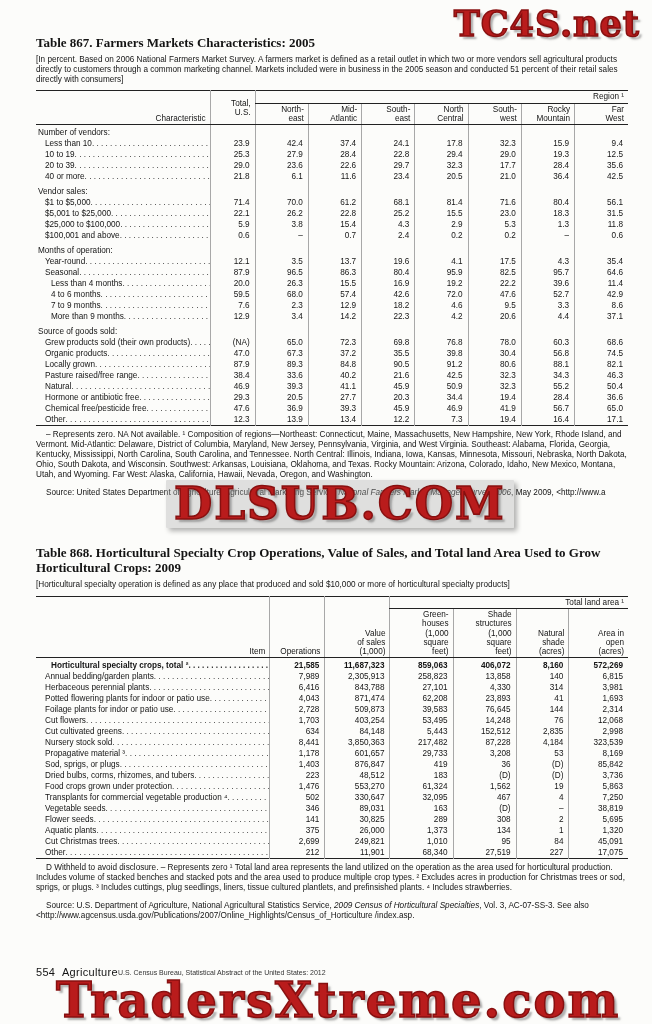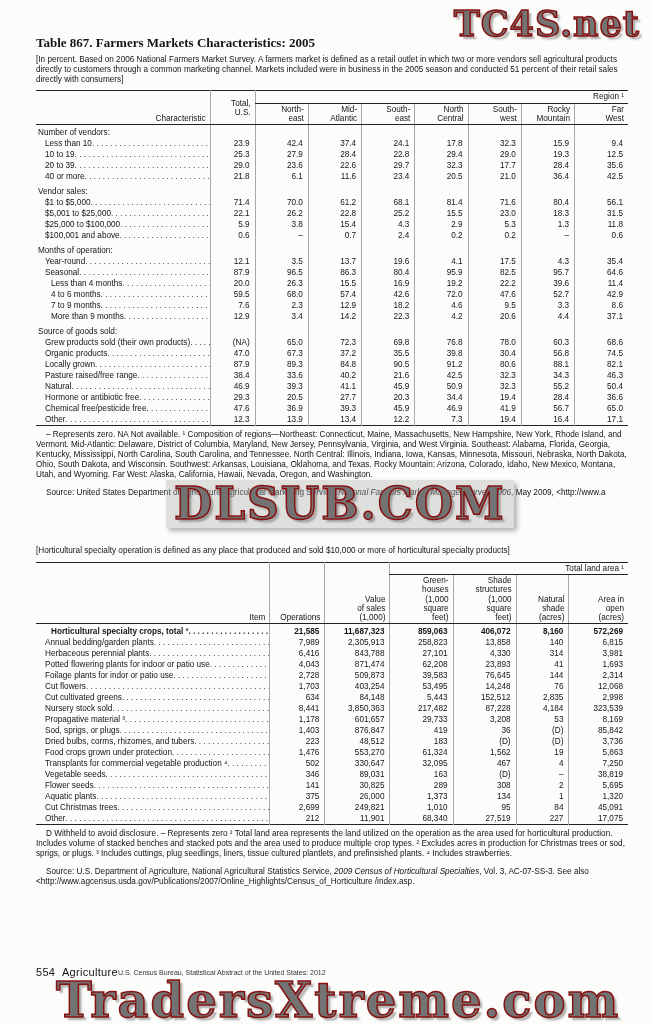--- a/index.html
+++ b/index.html
@@ -50,21 +50,21 @@
   .footer {
     position:absolute; left:36px; right:13px; top:966px;
     display:flex; align-items:flex-end;
   }
   .page-label { font-size:11px; letter-spacing:0.3px; }
   .bottom-source { font-size:7px; color:#333; padding-bottom:2px; }
 
   .wm {
     position:absolute; z-index:10;
     font-family:"DejaVu Serif", serif; font-weight:bold;
-    color:#737373; -webkit-text-stroke:1.5px #871010;
+    color:#b91c1c; -webkit-text-stroke:1.5px #871010;
     text-shadow:3px 3px 2px rgba(110,110,110,0.55);
     white-space:nowrap; line-height:1;
   }
   .wm-top { top:6px; right:12px; font-size:35px; letter-spacing:1px; }
   .wm-mid {
     top:480px; left:166px; font-size:44px; letter-spacing:2px;
     background:rgba(170,170,170,0.35); padding:2px 8px; border-radius:1px;
     box-shadow:3px 3px 5px rgba(0,0,0,0.3);
   }
   .wm-bottom { top:976px; left:56px; font-size:48px; letter-spacing:2px; }
@@ -512,20 +512,21 @@
             <td class="num vr">17.1</td>
           </tr>
         </tbody>
     </table>
 
     <p class="footnote">– Represents zero. NA Not available. ¹ Composition of regions—Northeast: Connecticut, Maine, Massachusetts, New Hampshire, New York, Rhode Island, and Vermont. Mid-Atlantic: Delaware, District of Columbia, Maryland, New Jersey, Pennsylvania, Virginia, and West Virginia. Southeast: Alabama, Florida, Georgia, Kentucky, Mississippi, North Carolina, South Carolina, and Tennessee. North Central: Illinois, Indiana, Iowa, Kansas, Minnesota, Missouri, Nebraska, North Dakota, Ohio, South Dakota, and Wisconsin. Southwest: Arkansas, Louisiana, Oklahoma, and Texas. Rocky Mountain: Arizona, Colorado, Idaho, New Mexico, Montana, Utah, and Wyoming. Far West: Alaska, California, Hawaii, Nevada, Oregon, and Washington.</p>
     <p class="source"><span>Source: United States Department of Agriculture, Agricultural Marketing Service, </span><span class="it">National Farmers Market Manager Survey 2006</span><span>, May 2009, &lt;http://www.a</span></p>
   </div>
 
   <div class="section-868">
+    <div class="table-title">Table 868. Horticultural Specialty Crop Operations, Value of Sales, and Total land Area Used to Grow Horticultural Crops: 2009</div>
     <div class="note">[Horticultural specialty operation is defined as any place that produced and sold $10,000 or more of horticultural specialty products]</div>
 
     <table class="stat" id="t868">
       <colgroup>
         <col style="width:230px">
           <col style="width:54px">
           <col style="width:64px">
         <col style="width:62px">
           <col style="width:62px">
           <col style="width:52px">

